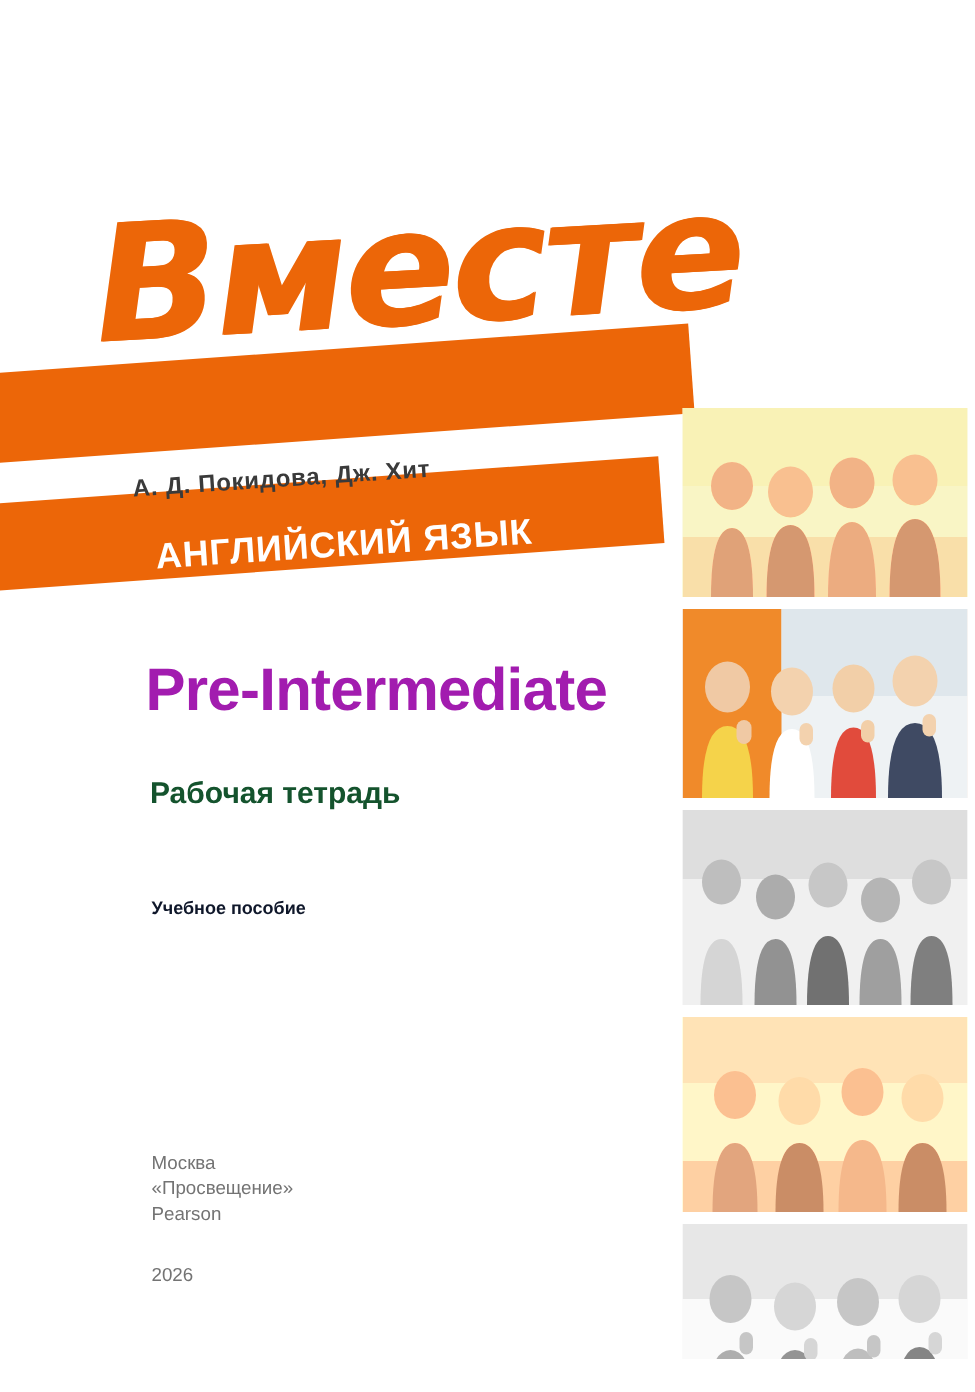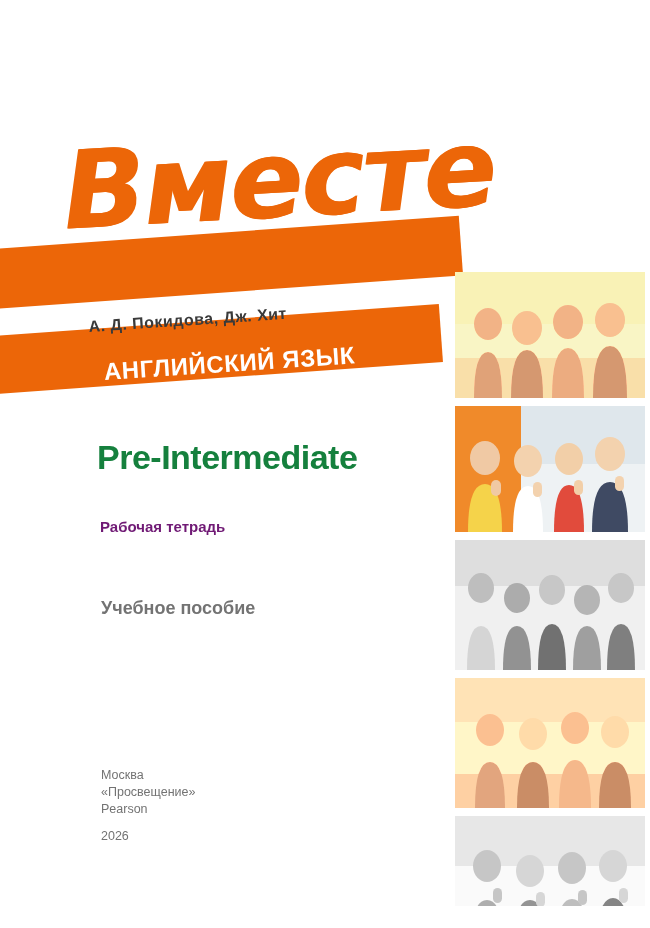--- a/index.html
+++ b/index.html
@@ -92,58 +92,58 @@
     letter-spacing: 0.6px;
     transform: rotate(-3.8deg);
     transform-origin: left top;
     white-space: nowrap;
   }
 
   .level {
     position: absolute;
     left: 97px;
     top: 438px;
-    font-size: 34px;
-    font-weight: bold;
-    color: #15803d;
+    font-size: 40px;
+    font-weight: bold;
+    color: #a21caf;
     letter-spacing: -0.5px;
     white-space: nowrap;
   }
 
   .book-type {
     position: absolute;
     left: 100px;
     top: 518px;
-    font-size: 15px;
-    font-weight: bold;
-    color: #701a75;
+    font-size: 20px;
+    font-weight: bold;
+    color: #14532d;
     white-space: nowrap;
   }
 
   .edu-type {
     position: absolute;
     left: 101px;
     top: 598px;
-    font-size: 18px;
-    font-weight: bold;
-    color: #737373;
+    font-size: 12px;
+    font-weight: bold;
+    color: #0f172a;
     white-space: nowrap;
   }
 
   .imprint {
     position: absolute;
     left: 101px;
     top: 767px;
     font-size: 12.5px;
     color: #737373;
     line-height: 17px;
   }
   .imprint .year {
     display: block;
-    margin-top: 10px;
+    margin-top: 24px;
   }
 
   
   .photo-col {
     position: absolute;
     left: 455px;
     top: 272px;
     width: 190px;
   }
   .photo {

